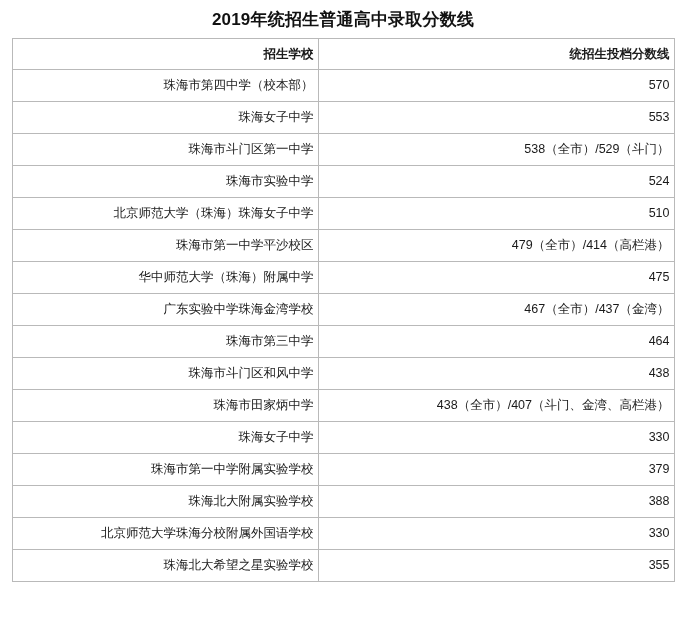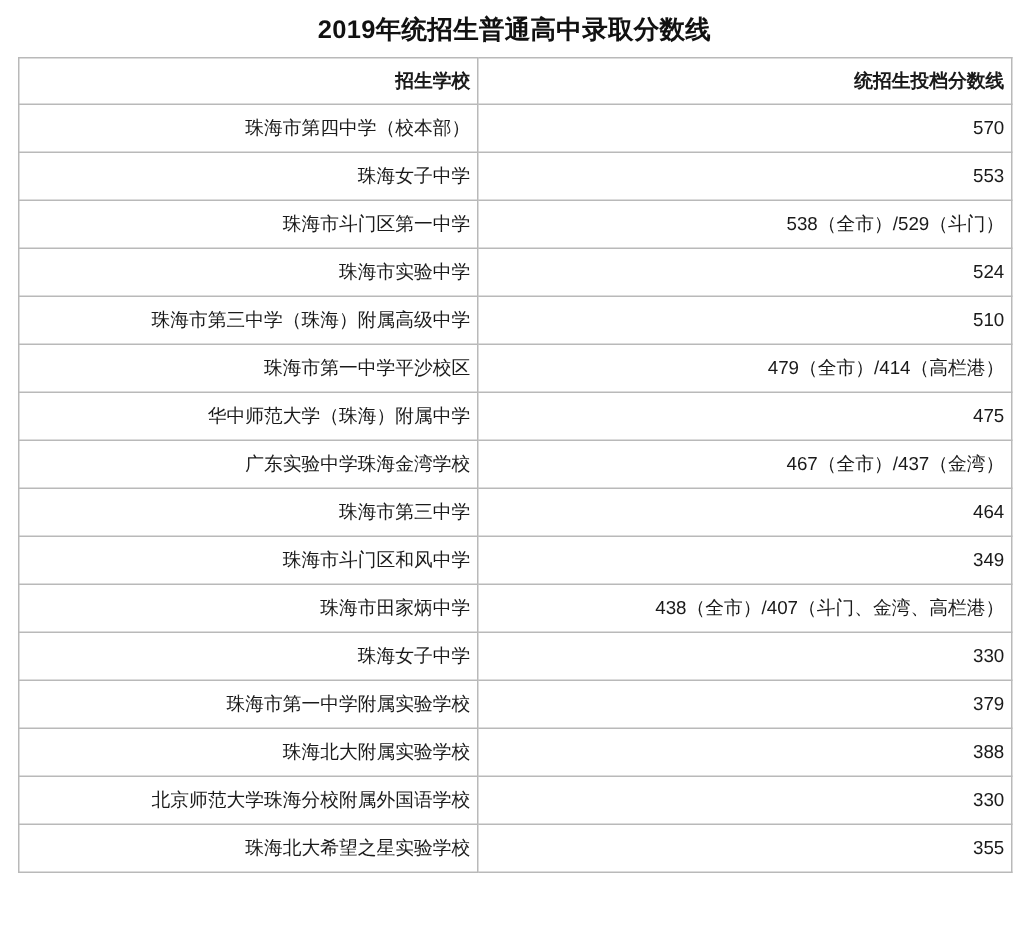--- a/index.html
+++ b/index.html
@@ -80,42 +80,42 @@
       </tr>
       <tr>
         <td>珠海市斗门区第一中学</td>
         <td>538（全市）/529（斗门）</td>
       </tr>
       <tr>
         <td>珠海市实验中学</td>
         <td>524</td>
       </tr>
       <tr>
-        <td>珠海市第三中学（珠海）附属高级中学</td>
+        <td>北京师范大学（珠海）珠海女子中学</td>
         <td>510</td>
       </tr>
       <tr>
         <td>珠海市第一中学平沙校区</td>
         <td>479（全市）/414（高栏港）</td>
       </tr>
       <tr>
         <td>华中师范大学（珠海）附属中学</td>
         <td>475</td>
       </tr>
       <tr>
         <td>广东实验中学珠海金湾学校</td>
         <td>467（全市）/437（金湾）</td>
       </tr>
       <tr>
         <td>珠海市第三中学</td>
         <td>464</td>
       </tr>
       <tr>
         <td>珠海市斗门区和风中学</td>
-        <td>349</td>
+        <td>438</td>
       </tr>
       <tr>
         <td>珠海市田家炳中学</td>
         <td>438（全市）/407（斗门、金湾、高栏港）</td>
       </tr>
       <tr>
         <td>珠海女子中学</td>
         <td>330</td>
       </tr>
       <tr>

